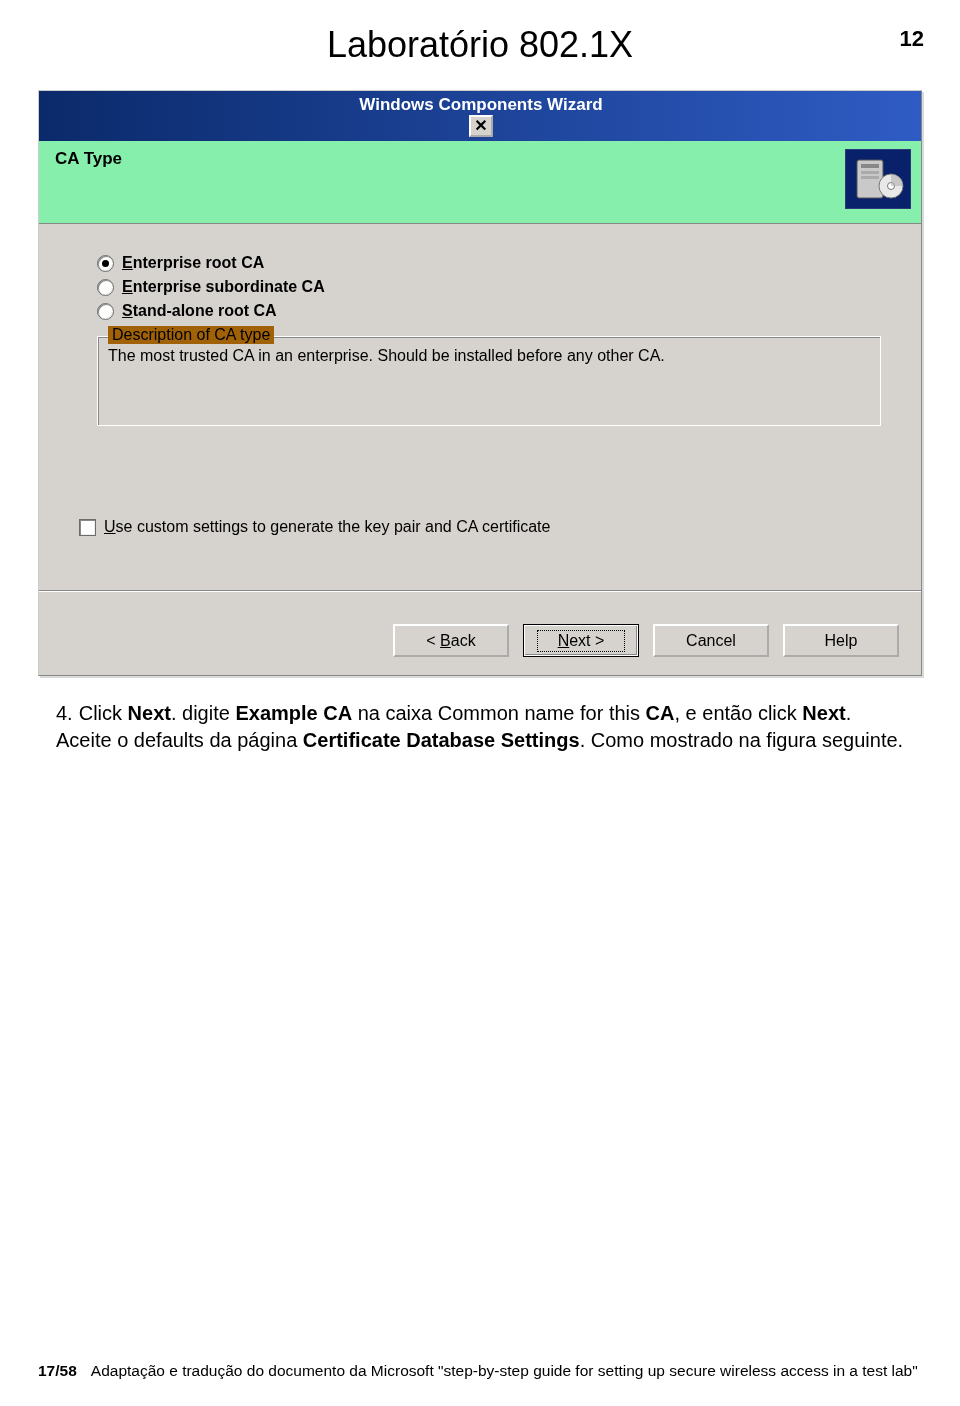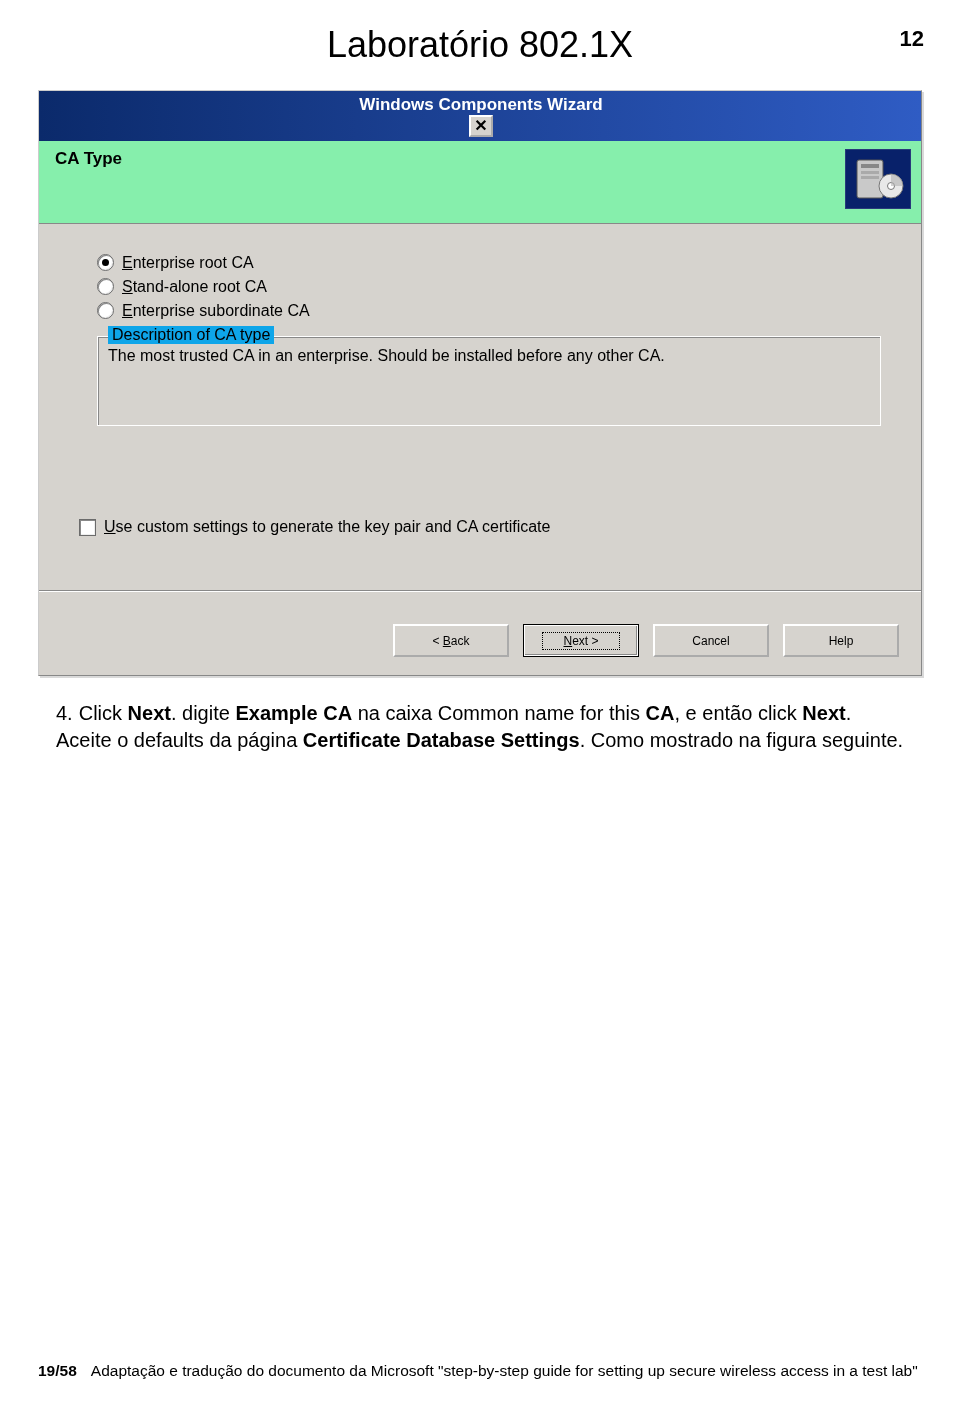--- a/index.html
+++ b/index.html
@@ -90,23 +90,24 @@
     align-items: center;
     justify-content: center;
   }
   .header-icon svg { width: 54px; height: 50px; }
   .body-area {
     background: #d6d3ce;
     padding: 30px 40px 14px 58px;
   }
   .radio-row {
     display: flex;
-    align-items: flex-start;
+    align-items: center;
     margin-bottom: 6px;
     font-size: 16px;
+    font-weight: bold;
   }
   .radio {
     width: 17px;
     height: 17px;
     border-radius: 50%;
     background: #fff;
     border: 1px solid #6b6b6b;
     box-shadow: inset 1px 1px 0 #888, inset -1px -1px 0 #eee;
     margin-right: 8px;
     position: relative;
@@ -127,21 +128,21 @@
     border: 1px solid #fff;
     box-shadow: inset 1px 1px 0 #888;
     margin-top: 16px;
     padding: 8px 10px 60px 10px;
     position: relative;
   }
   .fieldset .legend {
     position: absolute;
     top: -11px;
     left: 10px;
-    background: #0ea5e9;
+    background: #a16207;
     padding: 0 4px;
     font-size: 16px;
   }
   .fieldset .desc {
     font-size: 16px;
     margin-top: 2px;
   }
   .checkbox-row {
     display: flex;
     align-items: flex-end;
@@ -168,21 +169,21 @@
     justify-content: flex-end;
     gap: 14px;
     padding: 18px 22px 18px 0;
     background: #d6d3ce;
   }
   .btn {
     width: 116px;
     height: 33px;
     background: #d6d3ce;
     border: 2px outset #fff;
-    font-size: 12px;
+    font-size: 16px;
     font-family: inherit;
     display: flex;
     align-items: center;
     justify-content: center;
   }
   .btn.default {
     border: 1px solid #000;
     box-shadow: inset 0 0 0 1px #fff, inset -2px -2px 0 #888;
   }
   .btn.default .dotted {
@@ -237,25 +238,25 @@
     </div>
   </div>
 
   <div class="body-area">
     <div class="radio-row">
       <div class="radio selected"></div>
       <span><span class="u">E</span><span>nterprise root CA</span></span>
     </div>
     <div class="radio-row">
       <div class="radio"></div>
-      <span><span class="u">S</span><span>tand-alone root CA</span></span>
+      <span><span class="u">E</span><span>nterprise subordinate CA</span></span>
     </div>
     <div class="radio-row">
       <div class="radio"></div>
-      <span><span class="u">E</span><span>nterprise subordinate CA</span></span>
+      <span><span class="u">S</span><span>tand-alone root CA</span></span>
     </div>
 
     <div class="fieldset">
       <div class="legend">Description of CA type</div>
       <div class="desc">The most trusted CA in an enterprise. Should be installed before any other CA.</div>
     </div>
 
     <div class="checkbox-row">
       <div class="checkbox"></div>
       <span><span class="u">U</span><span>se custom settings to generate the key pair and CA certificate</span></span>
@@ -278,14 +279,14 @@
       <span>Help</span>
     </div>
   </div>
 </div>
 
 <div class="instr">
   <span class="num">4.</span><span>Click </span><b>Next</b><span>. digite </span><b>Example CA</b><span> na caixa Common name for this </span><b>CA</b><span>, e então click </span><b>Next</b><span>. Aceite o defaults da página </span><b>Certificate Database Settings</b><span>. Como mostrado na figura seguinte.</span>
 </div>
 
 <div class="footer">
-  <span class="pg">19/58</span><span>Adaptação e tradução do documento da Microsoft "step-by-step guide for setting up secure wireless access in a test lab"</span>
+  <span class="pg">17/58</span><span>Adaptação e tradução do documento da Microsoft "step-by-step guide for setting up secure wireless access in a test lab"</span>
 </div>
 
 </body></html>

